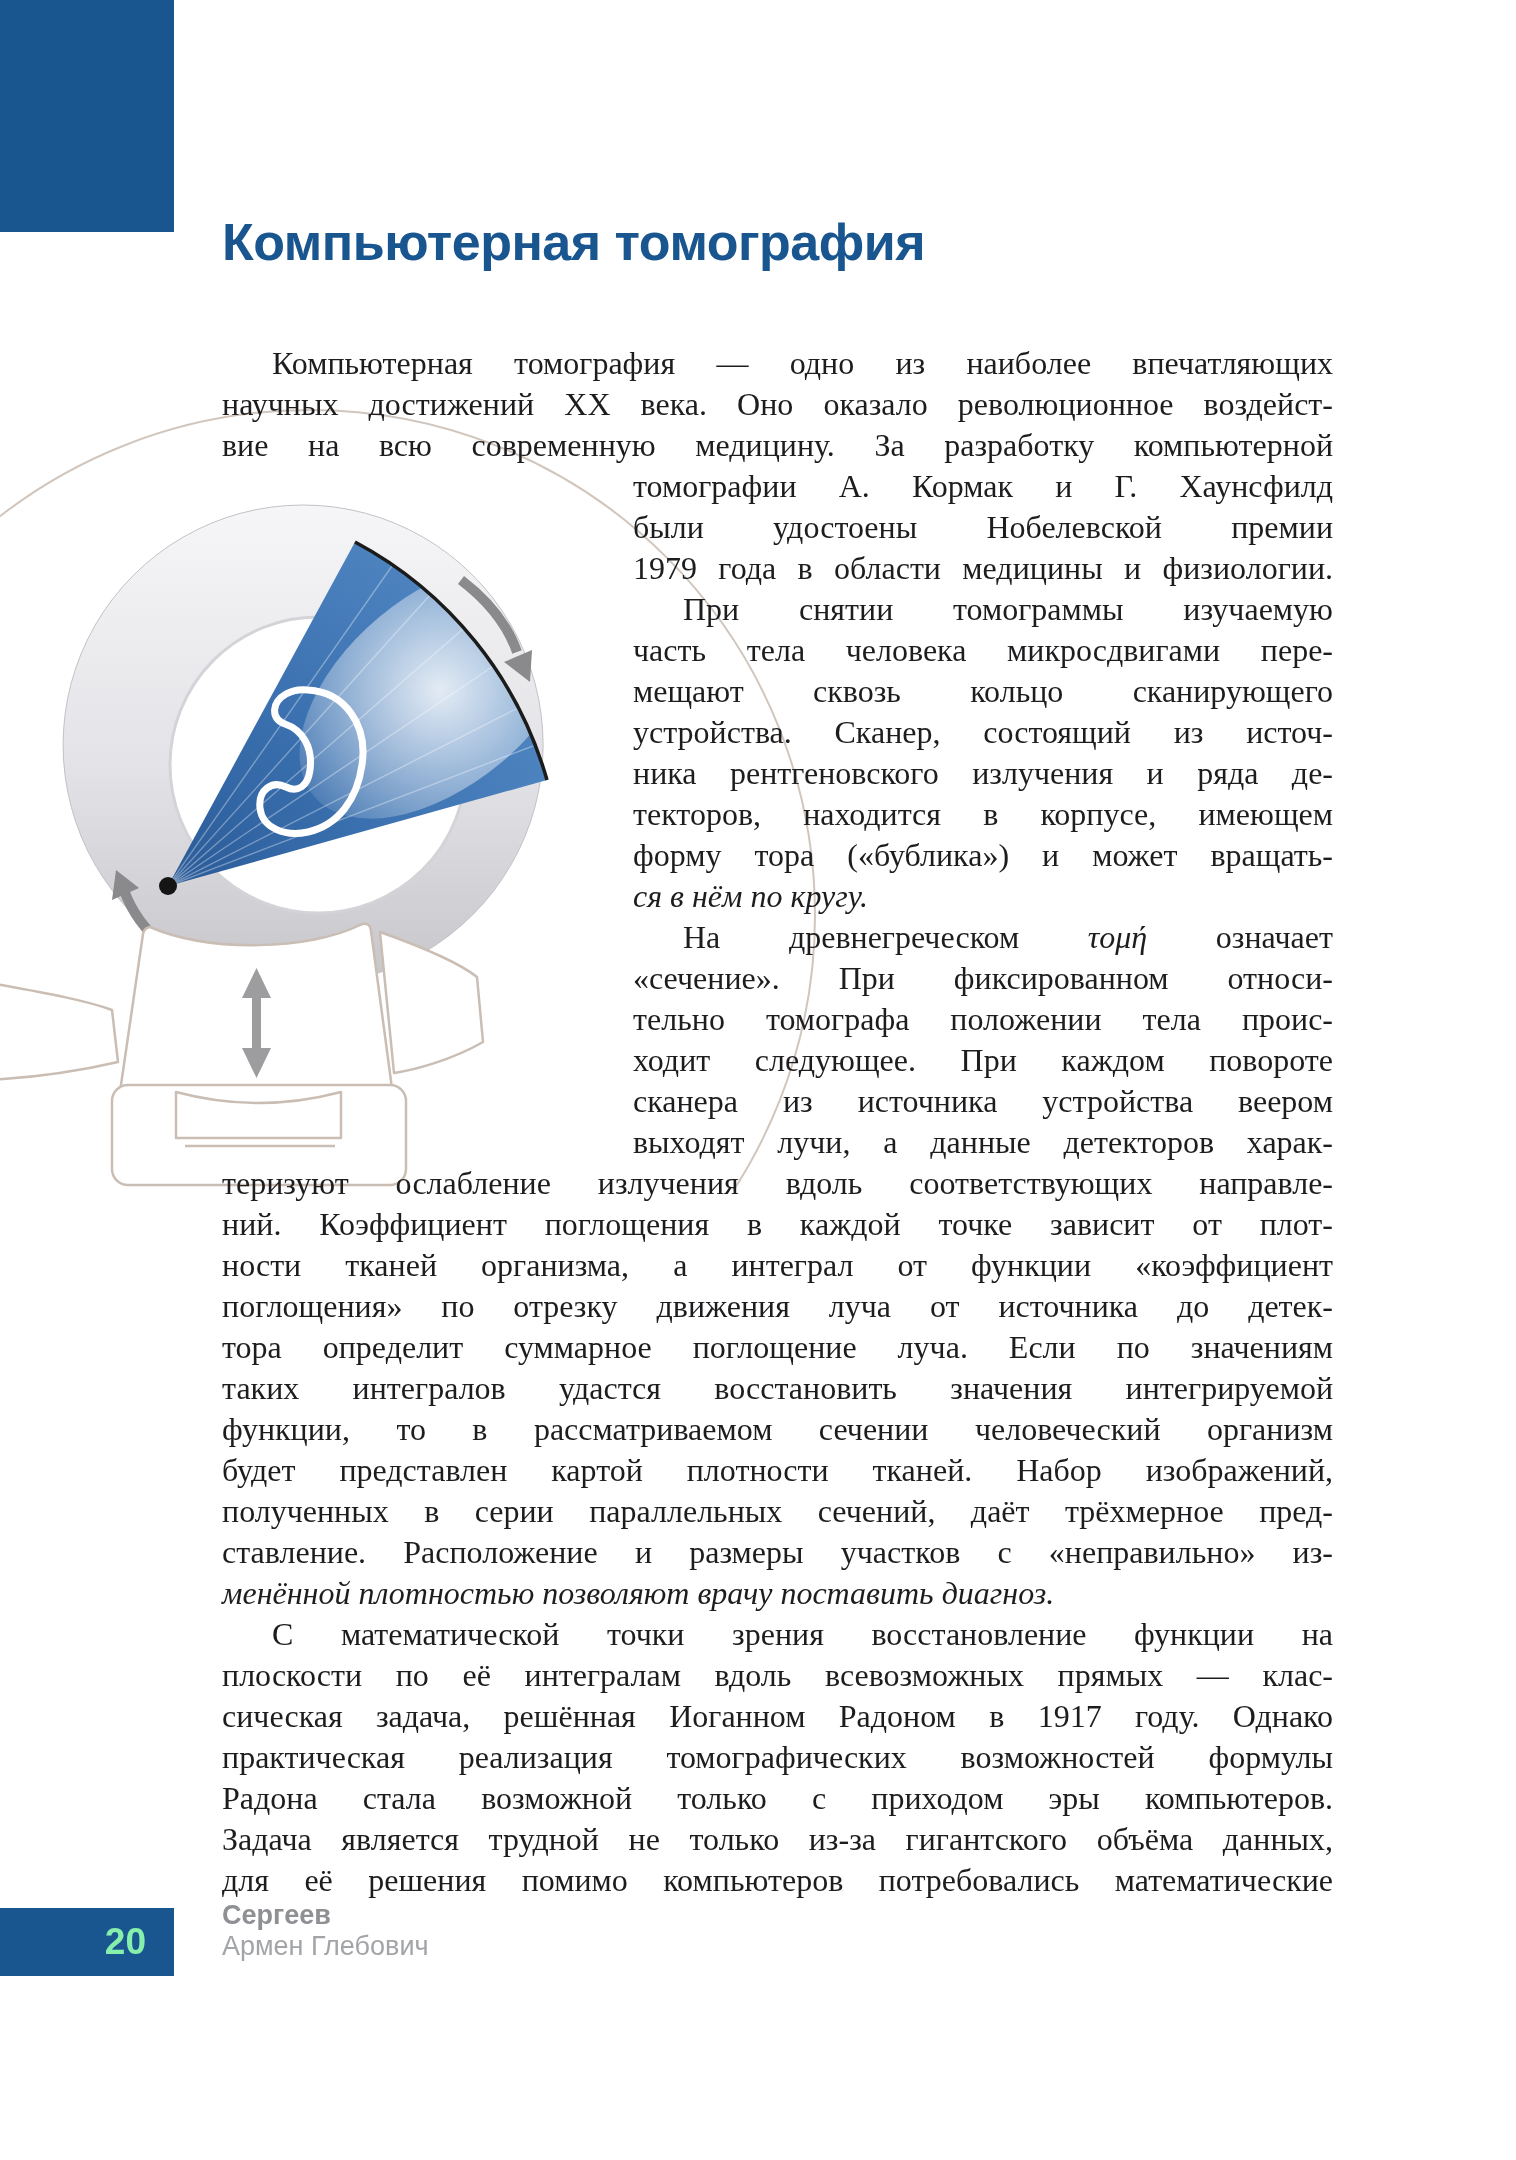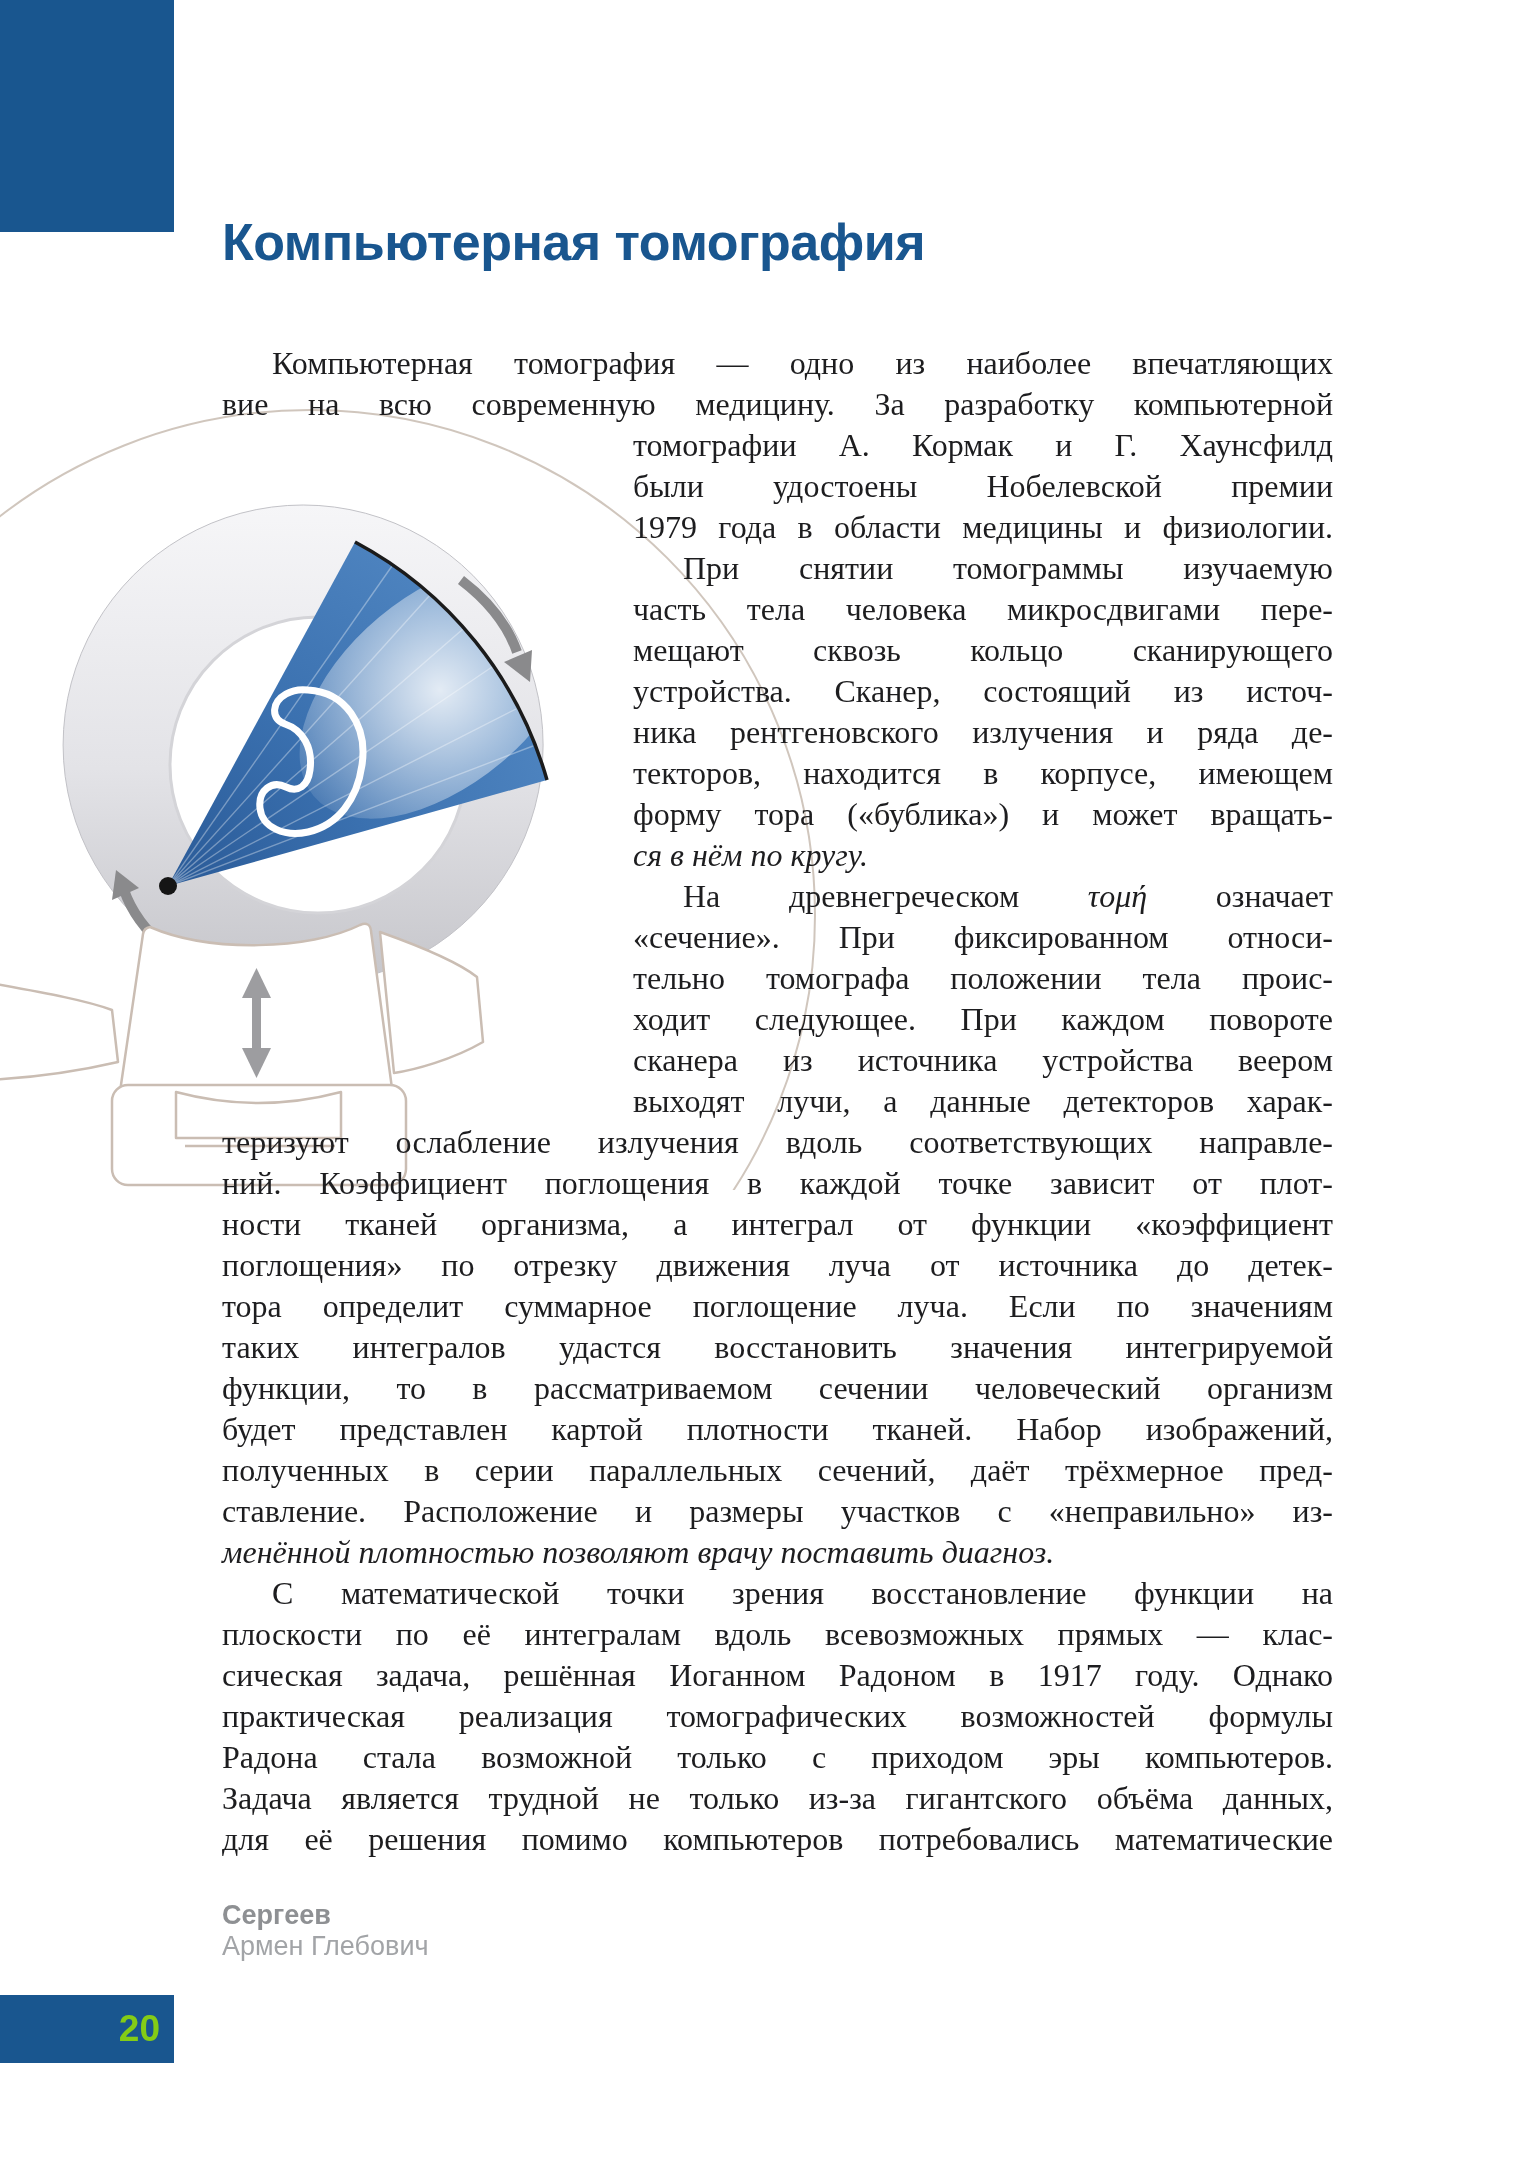--- a/index.html
+++ b/index.html
@@ -30,28 +30,28 @@
   }
   .line {
     height:41px; line-height:41px; font-size:32px;
     text-align:justify; text-align-last:justify;
     white-space:nowrap;
   }
   .line.end { text-align-last:left;font-style:italic; }
   .line.narrow { margin-left:411px; }
   .line.indent { text-indent:50px; }
   .footer-box {
-    position:absolute; left:0; top:1995px;
+    position:absolute; left:0; top:1908px;
     width:174px; height:68px;
     background:var(--accent,#19568f);
-    color:#84cc16;
+    color:#86efac;
     font-family:"Liberation Sans", sans-serif;
     font-weight:bold; font-size:37px;
     display:flex; align-items:center; justify-content:flex-end;
-    padding-right:14px; box-sizing:border-box;
+    padding-right:28px; box-sizing:border-box;
   }
   .footer-author {
     position:absolute; left:222px; top:1900px;
     font-family:"Liberation Sans", sans-serif;
     font-size:27px; line-height:31px;
   }
   .footer-author .last  { font-weight:bold; color:#8e9093; }
   .footer-author .first { color:#a2a4a7; }
 </style>
 </head>
@@ -131,20 +131,21 @@
 
     <g fill="#9d9da0">
       <rect x="252" y="992" width="9" height="62"></rect>
       <polygon points="256.5,968 242,998 271,998"></polygon>
       <polygon points="256.5,1078 242,1048 271,1048"></polygon>
     </g>
   </svg>
 
   <div class="textflow">
       <div class="line indent">Компьютерная томография — одно из наиболее впечатляющих</div>
+      <div class="line">научных достижений XX века. Оно оказало революционное воздейст-</div>
       <div class="line">вие на всю современную медицину. За разработку компьютерной</div>
       <div class="line narrow">томографии А. Кормак и Г. Хаунсфилд</div>
       <div class="line narrow">были удостоены Нобелевской премии</div>
       <div class="line narrow">1979 года в области медицины и физиологии.</div>
       <div class="line narrow indent">При снятии томограммы изучаемую</div>
       <div class="line narrow">часть тела человека микросдвигами пере-</div>
       <div class="line narrow">мещают сквозь кольцо сканирующего</div>
       <div class="line narrow">устройства. Сканер, состоящий из источ-</div>
       <div class="line narrow">ника рентгеновского излучения и ряда де-</div>
       <div class="line narrow">текторов, находится в корпусе, имеющем</div>

